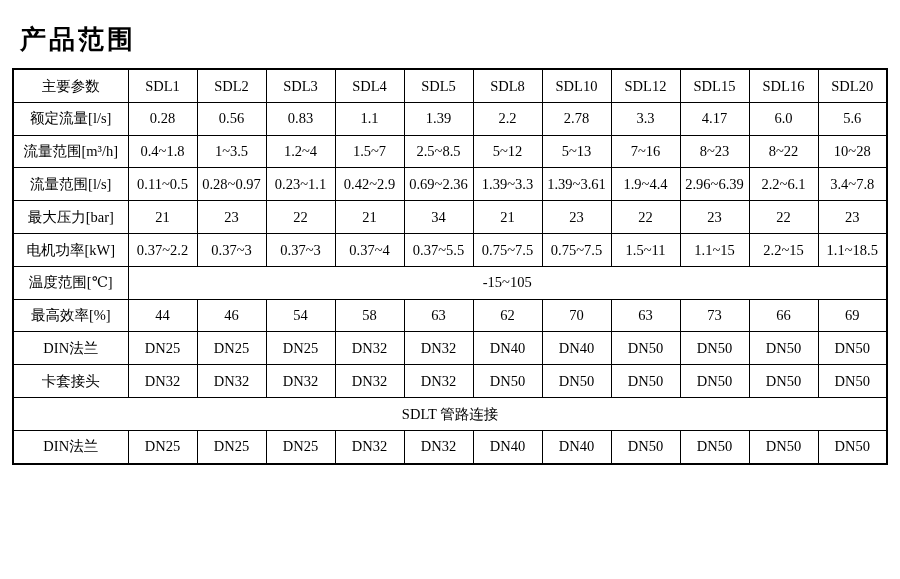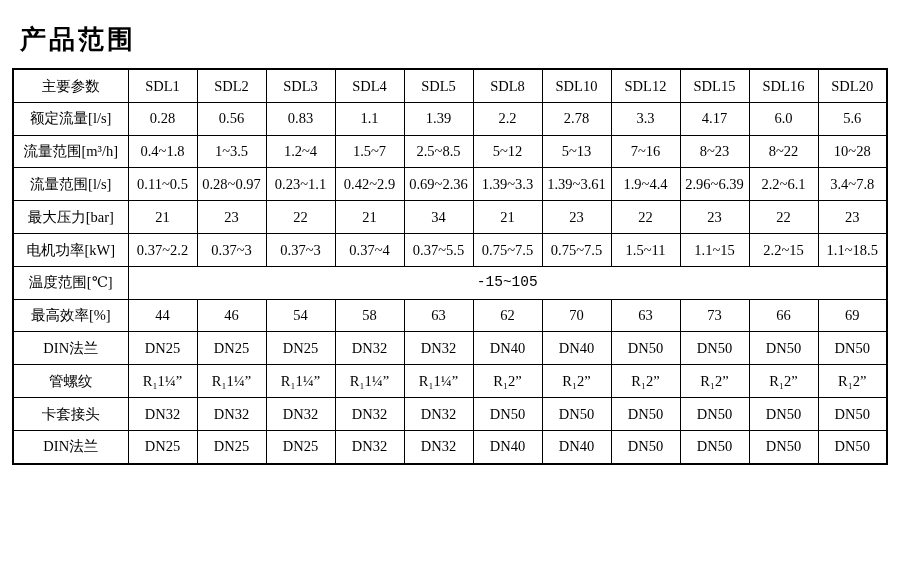--- a/index.html
+++ b/index.html
@@ -20,21 +20,21 @@
   }
   table.spec td{
     border:1.5px solid #000;
     text-align:center;vertical-align:middle;
     height:31.8px;padding:0;
     font-size:14.5px;white-space:nowrap;overflow:hidden;
     line-height:1;
   }
   td.lbl{font-size:15px;}
   td.section-cell{font-size:15px;}
-  td.temp-span{padding-right:114px;font-family:Liberation Mono, monospace;}
+  td.temp-span{padding-right:114px;}
   col.label-col{width:115px;}
 </style>
 </head>
 <body>
 
 <h1 class="title">产品范围</h1>
 
 <table class="spec">
   <colgroup>
     <col class="label-col">
@@ -171,50 +171,39 @@
       <td>DN32</td>
       <td>DN32</td>
       <td>DN40</td>
       <td>DN40</td>
       <td>DN50</td>
       <td>DN50</td>
       <td>DN50</td>
       <td>DN50</td>
     </tr>
 
-    <tr>
-      <td class="lbl">管螺纹</td>
-      <td>R₁1¼”</td>
-      <td>R₁1¼”</td>
-      <td>R₁1¼”</td>
-      <td>R₁1¼”</td>
-      <td>R₁1¼”</td>
-      <td>R₁2”</td>
-      <td>R₁2”</td>
-      <td>R₁2”</td>
-      <td>R₁2”</td>
-      <td>R₁2”</td>
-      <td>R₁2”</td>
-    </tr>
 
     <tr>
       <td class="lbl">卡套接头</td>
       <td>DN32</td>
       <td>DN32</td>
       <td>DN32</td>
       <td>DN32</td>
       <td>DN32</td>
       <td>DN50</td>
       <td>DN50</td>
       <td>DN50</td>
       <td>DN50</td>
       <td>DN50</td>
       <td>DN50</td>
     </tr>
 
+    <tr>
+      <td class="section-cell" colspan="12">SDLT 管路连接</td>
+    </tr>
 
     <tr>
       <td class="lbl">DIN法兰</td>
       <td>DN25</td>
       <td>DN25</td>
       <td>DN25</td>
       <td>DN32</td>
       <td>DN32</td>
       <td>DN40</td>
       <td>DN40</td>

